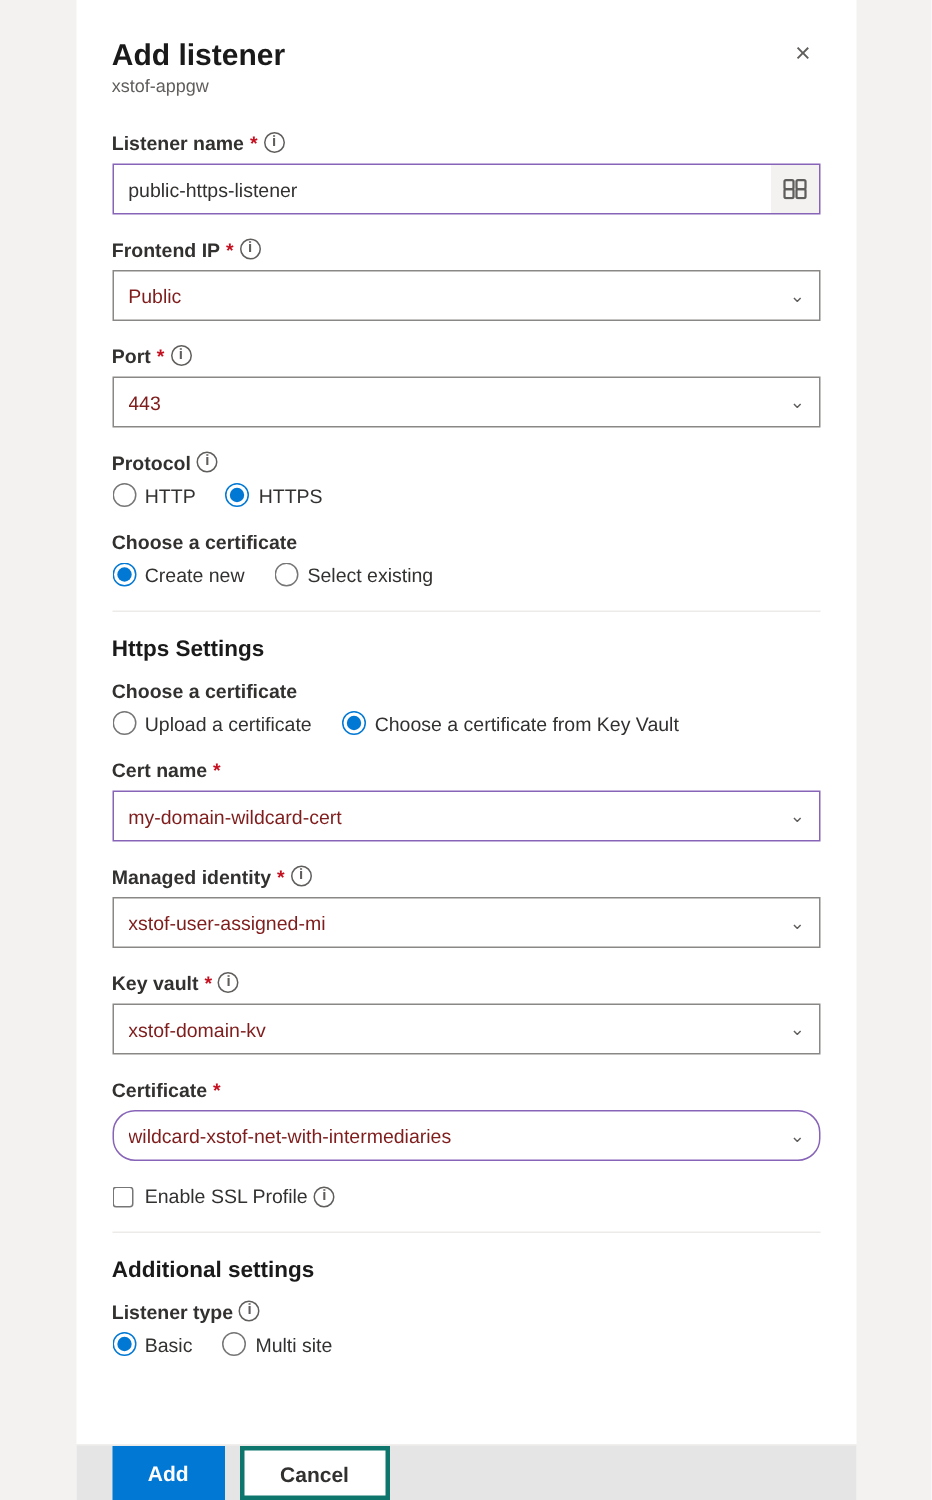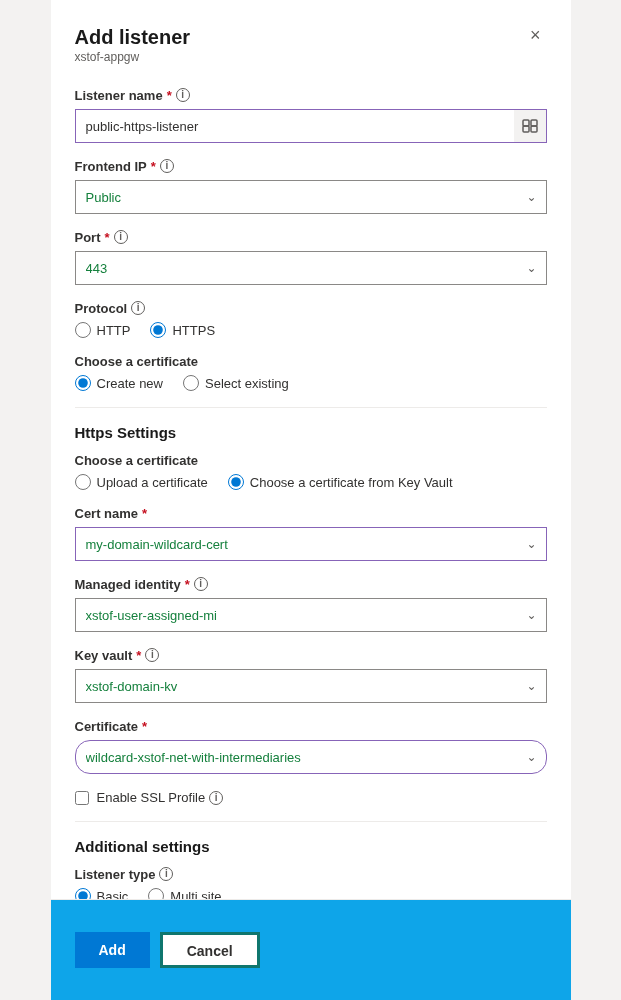--- a/index.html
+++ b/index.html
@@ -90,21 +90,21 @@
     }
     .select-wrapper {
       position: relative;
       width: 100%;
     }
     .select-input {
       width: 100%;
       border: 1px solid #8a8886;
       padding: 6px 34px 6px 10px;
       font-size: 13px;
-      color: #15803d;
+      color: #7f1d1d;
       background: #fff;
       appearance: none;
       -webkit-appearance: none;
       cursor: pointer;
       height: 34px;
       outline: none;
     }
     .select-chevron {
       position: absolute;
       right: 10px;
@@ -166,22 +166,22 @@
       color: #323130;
       display: flex;
       align-items: center;
       gap: 4px;
     }
     .footer {
       position: absolute;
       bottom: 0;
       left: 0;
       right: 0;
-      padding: 32px 24px;
-      background: #0ea5e9;
+      padding: 0 24px;
+      background: #e5e5e5;
       border-top: 1px solid #edebe9;
       display: flex;
       gap: 10px;
     }
     .btn-primary {
       background: #0078d4;
       color: #fff;
       border: none;
       padding: 8px 24px;
       font-size: 14px;

